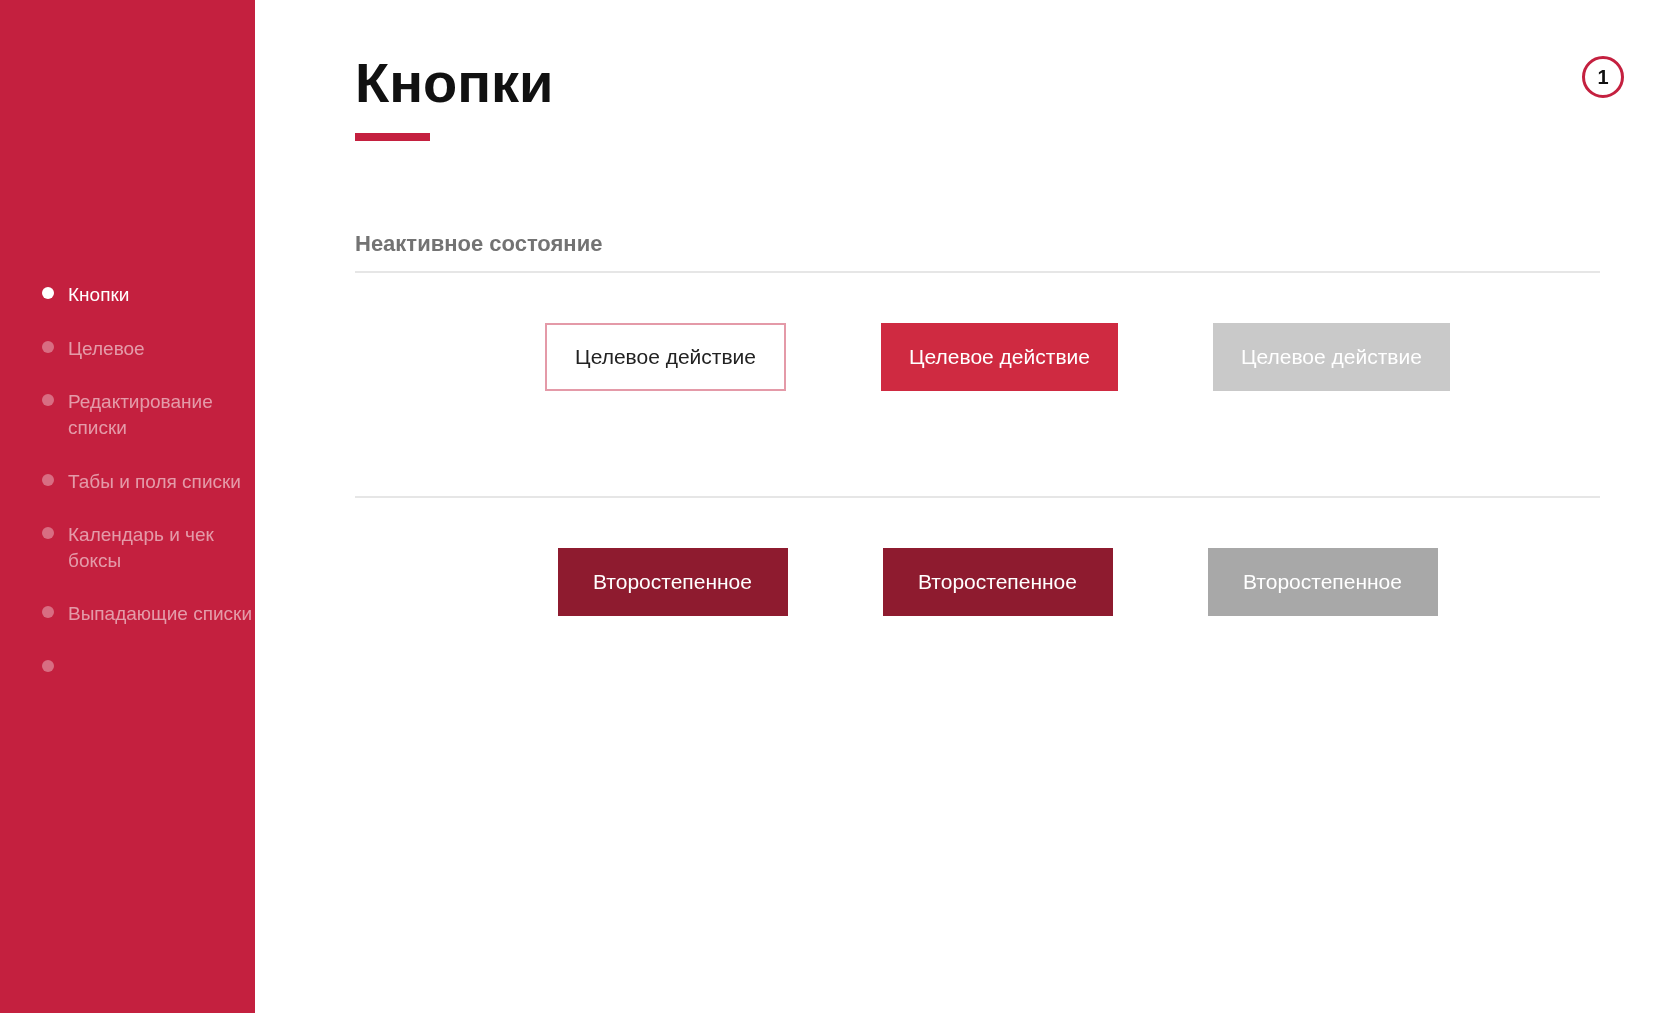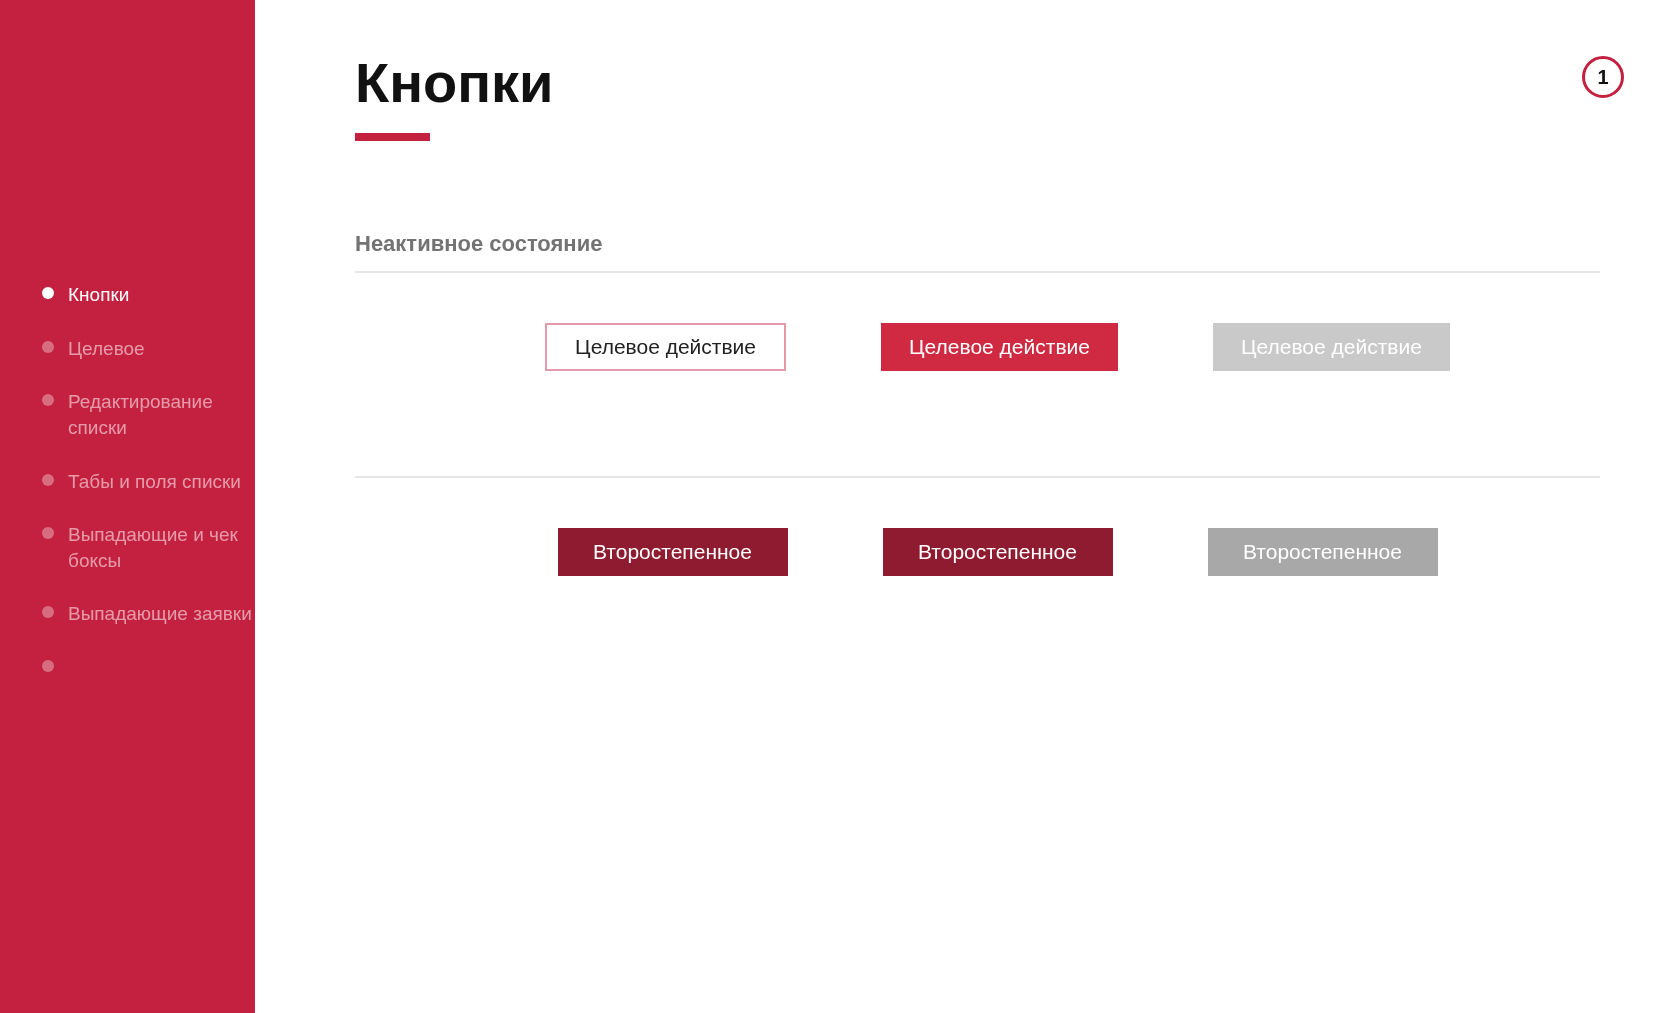--- a/index.html
+++ b/index.html
@@ -76,21 +76,21 @@
     }
     .button-row {
       display: flex;
       gap: 95px;
       justify-content: center;
       padding-left: 40px;
       margin-bottom: 105px;
     }
     .btn {
       min-width: 230px;
-      height: 48px;
+      height: 68px;
       display: flex;
       align-items: center;
       justify-content: center;
       font-size: 21px;
       border: none;
       cursor: pointer;
       padding: 0 28px;
     }
     .btn-outline {
       background: #ffffff;
@@ -148,25 +148,25 @@
   <div class="sidebar-item">
     <span class="sidebar-dot"></span>
     <span class="sidebar-label">Редактирование списки</span>
   </div>
   <div class="sidebar-item">
     <span class="sidebar-dot"></span>
     <span class="sidebar-label">Табы и поля списки</span>
   </div>
   <div class="sidebar-item">
     <span class="sidebar-dot"></span>
-    <span class="sidebar-label">Выпадающие и чек боксы</span>
+    <span class="sidebar-label">Календарь и чек боксы</span>
   </div>
   <div class="sidebar-item">
     <span class="sidebar-dot"></span>
-    <span class="sidebar-label">Выпадающие заявки</span>
+    <span class="sidebar-label">Выпадающие списки</span>
   </div>
   <div class="sidebar-item">
     <span class="sidebar-dot"></span>
   </div>
 </nav>
 
 <main class="main">
   <div class="page-badge">
     <span>1</span>
   </div>

